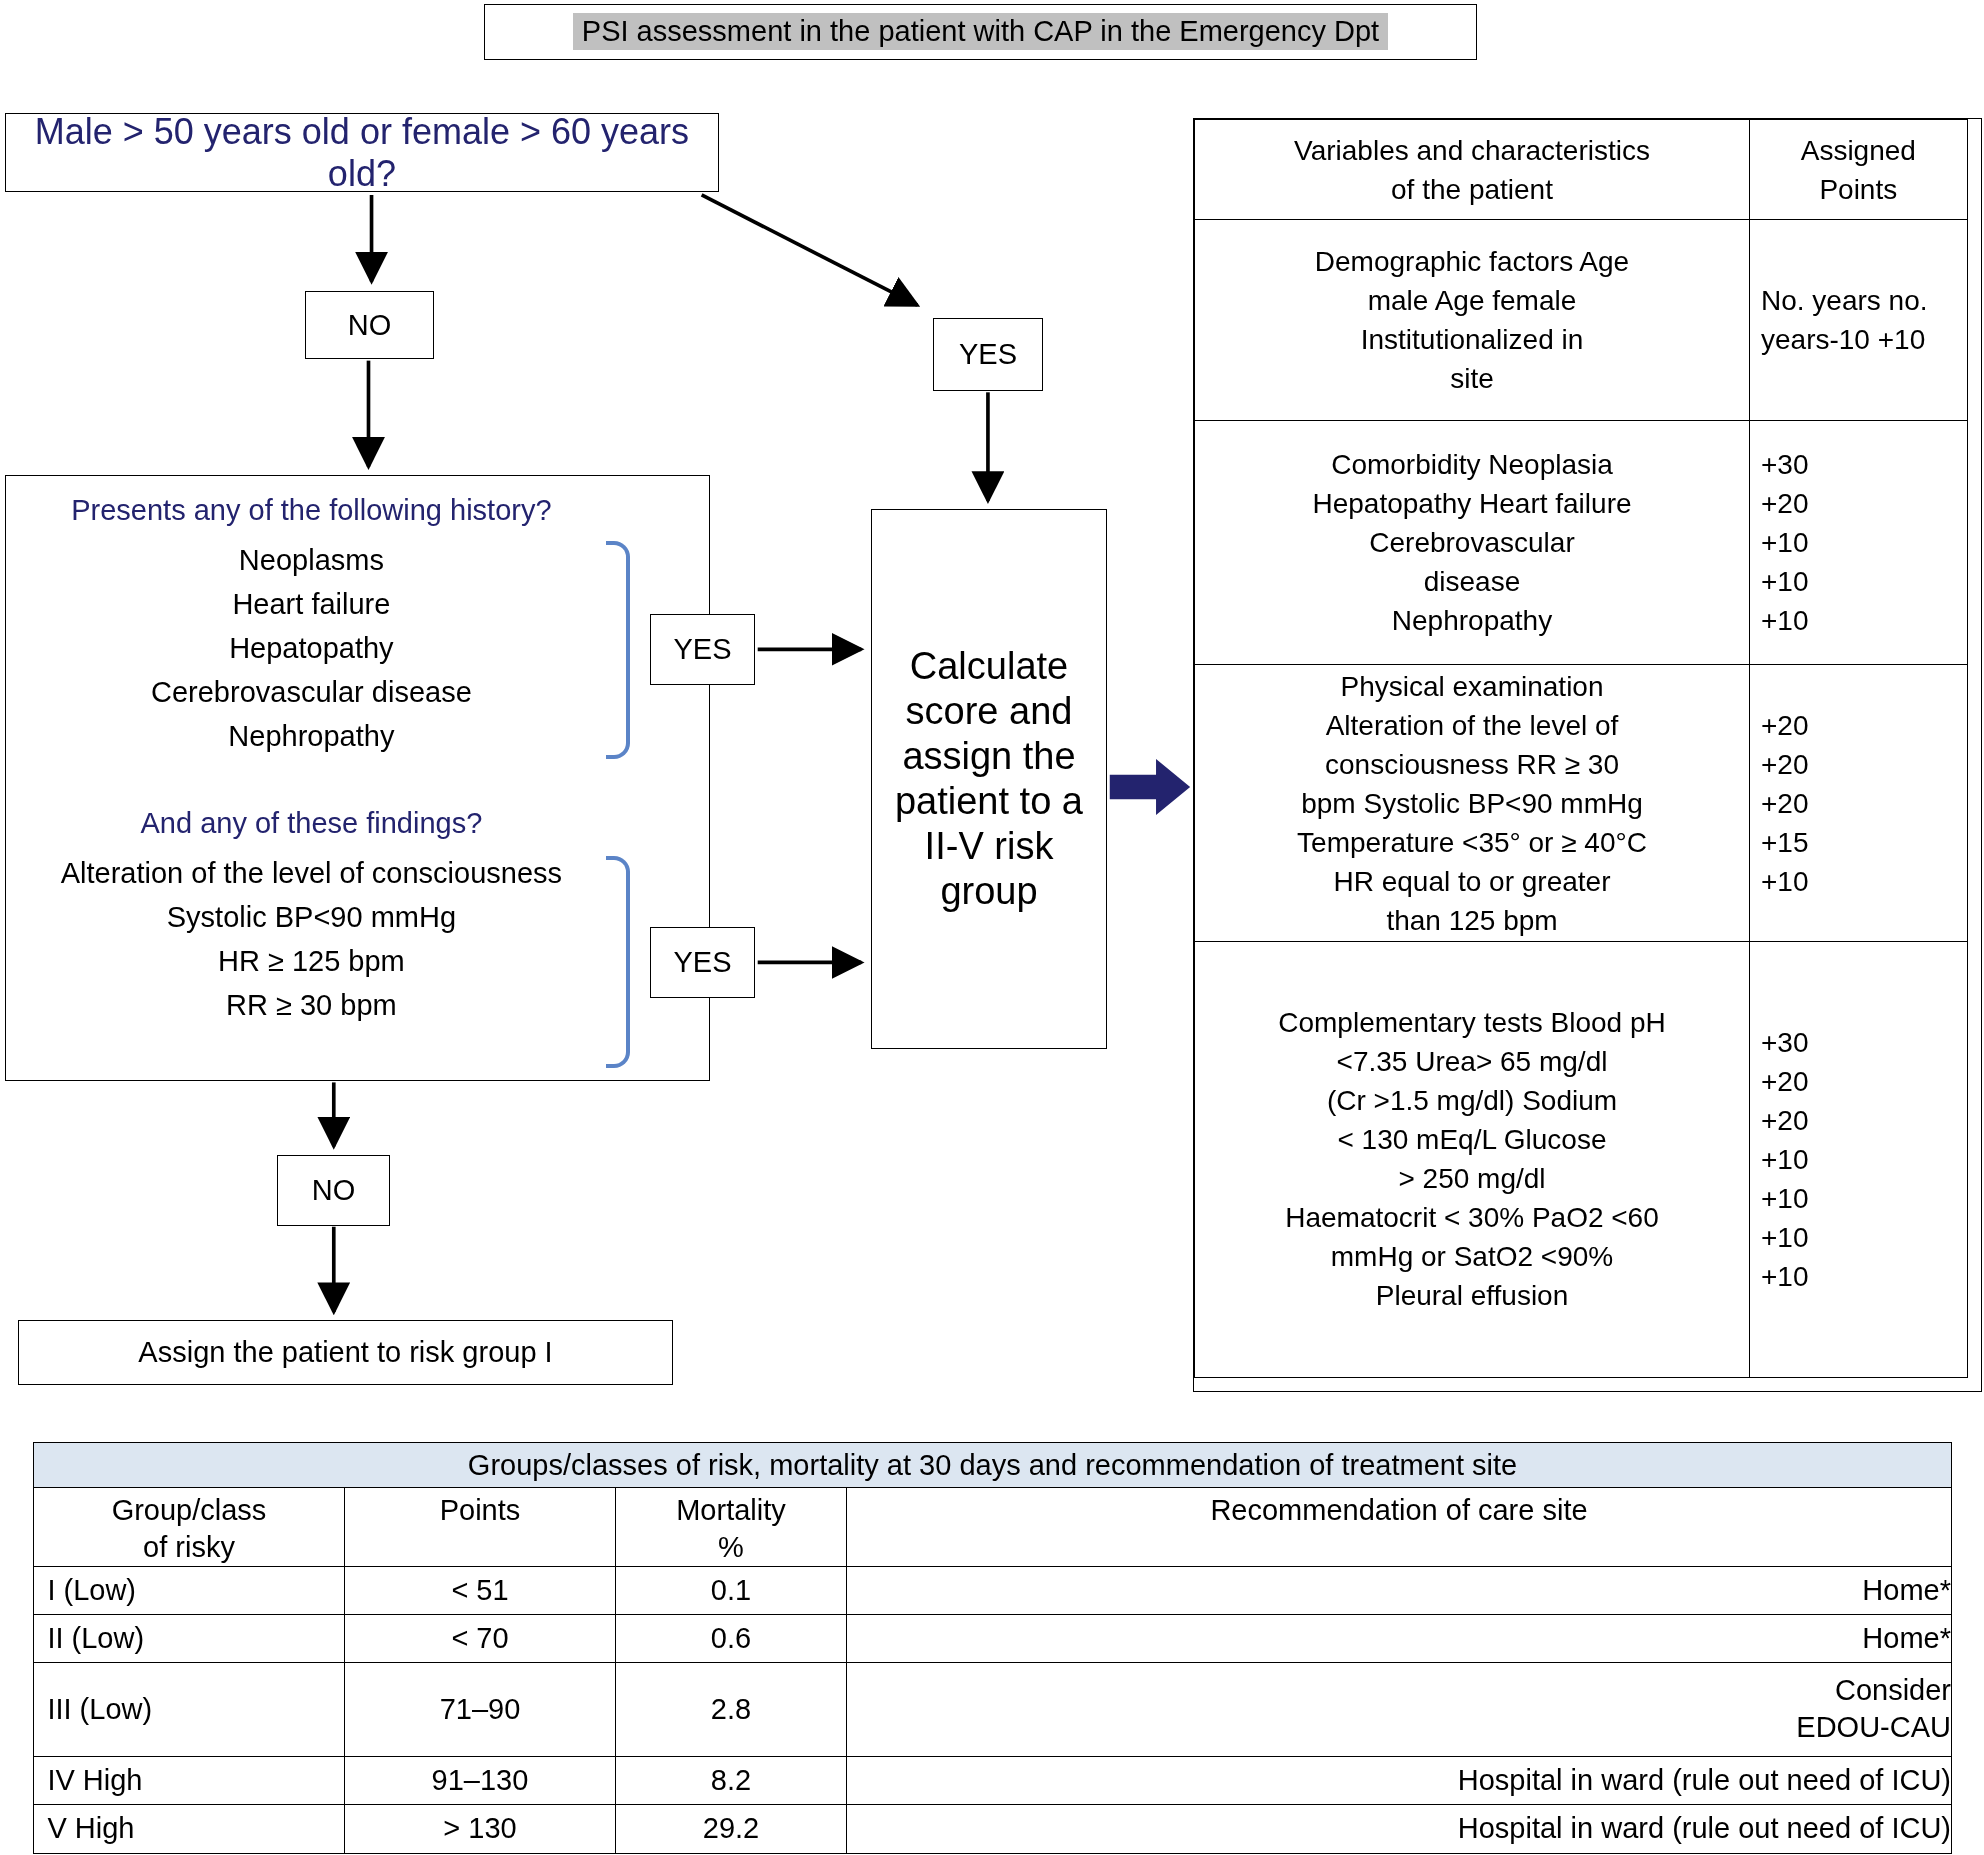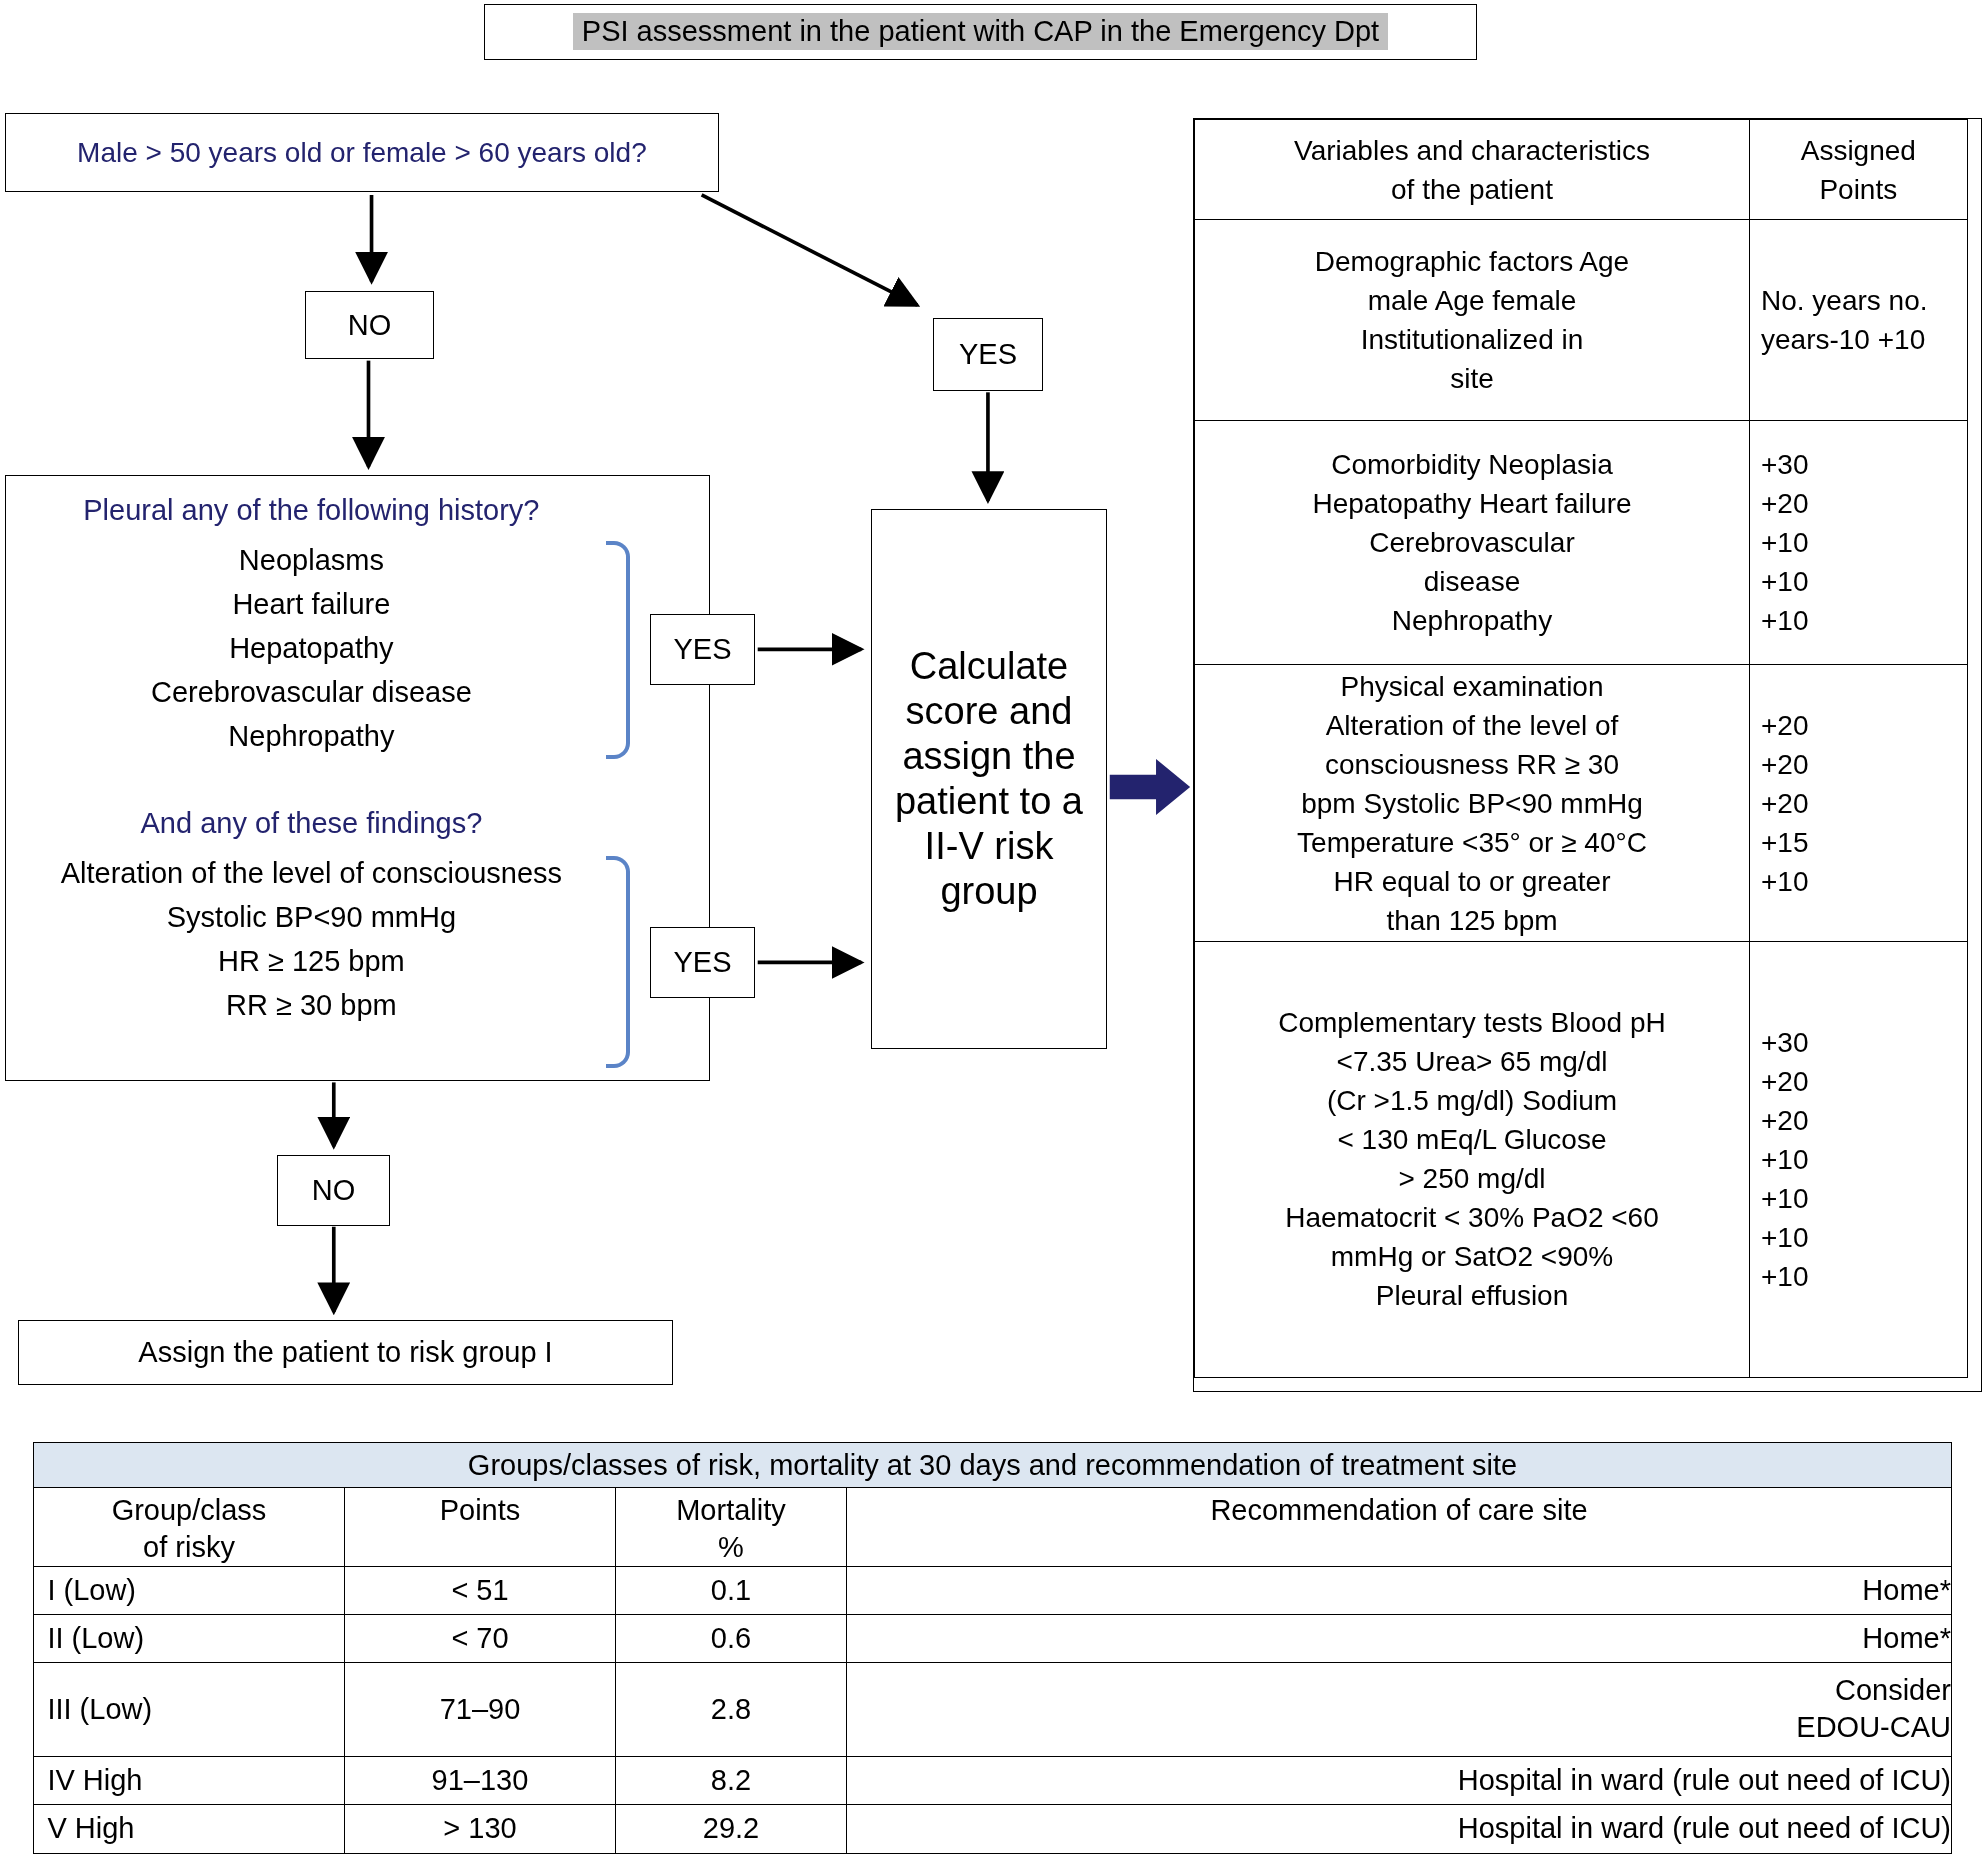--- a/index.html
+++ b/index.html
@@ -10,21 +10,21 @@
   .arrows line { stroke: #000; stroke-width: 6; }
   .thick-arrow { fill: var(--accent-navy, #23236e); }
 
   .box { position: absolute; border: 1.8px solid #000; background: #fff; z-index: 2;
          display: flex; align-items: center; justify-content: center; text-align: center; }
 
   .title-box { left: 484px; top: 3.7px; width: 993px; height: 56px; font-size: 29px; }
   .title-hl { background: var(--title-highlight, #c0c0c0); padding: 1.8px 8.5px; }
 
   .q1 { left: 4.9px; top: 113px; width: 714px; height: 79px;
-        font-size: 28px; color: var(--accent-navy, #23236e); }
+        font-size: 36px; color: var(--accent-navy, #23236e); }
 
   .no1  { left: 305px;  top: 291px;  width: 129px; height: 68px; font-size: 29px; }
   .yes1 { left: 933px; top: 318px;  width: 110px; height: 73px; font-size: 29px; }
   .yes2 { left: 650px; top: 614px; width: 105px; height: 71px; font-size: 29px; }
   .yes3 { left: 650px; top: 927px; width: 105px; height: 71px; font-size: 29px; }
   .no2  { left: 277px;  top: 1155px; width: 113px; height: 71px; font-size: 29px; }
 
   .bigbox { left: 4.9px; top: 475px; width: 705px; height: 606px;
             display: block; text-align: left; }
   .bb-inner { padding: 12px 110px 0 18px; text-align: center; font-size: 29px; line-height: 44px; }
@@ -103,21 +103,21 @@
   <div class="box no1">
     <span>NO</span>
   </div>
 
   <div class="box yes1">
     <span>YES</span>
   </div>
 
   <div class="box bigbox">
     <div class="bb-inner">
-      <div class="bb-heading">Pleural any of the following history?</div>
+      <div class="bb-heading">Presents any of the following history?</div>
       <div>
         <div class="bb-item">Neoplasms</div>
         <div class="bb-item">Heart failure</div>
         <div class="bb-item">Hepatopathy</div>
         <div class="bb-item">Cerebrovascular disease</div>
         <div class="bb-item">Nephropathy</div>
       </div>
       <div class="bb-heading second">And any of these findings?</div>
       <div>
         <div class="bb-item">Alteration of the level of consciousness</div>

